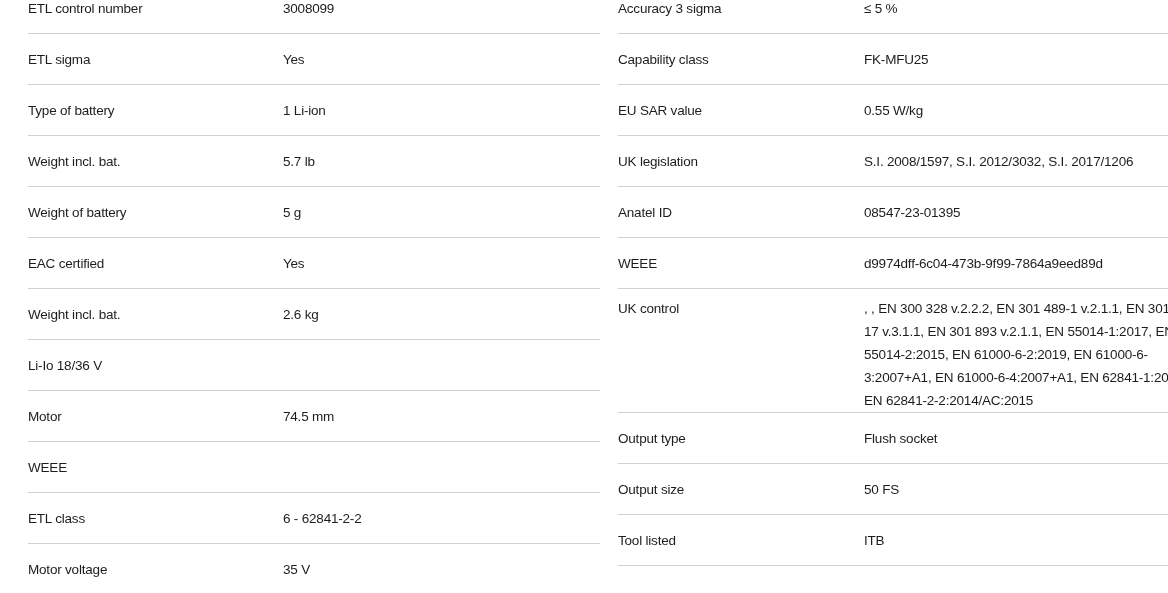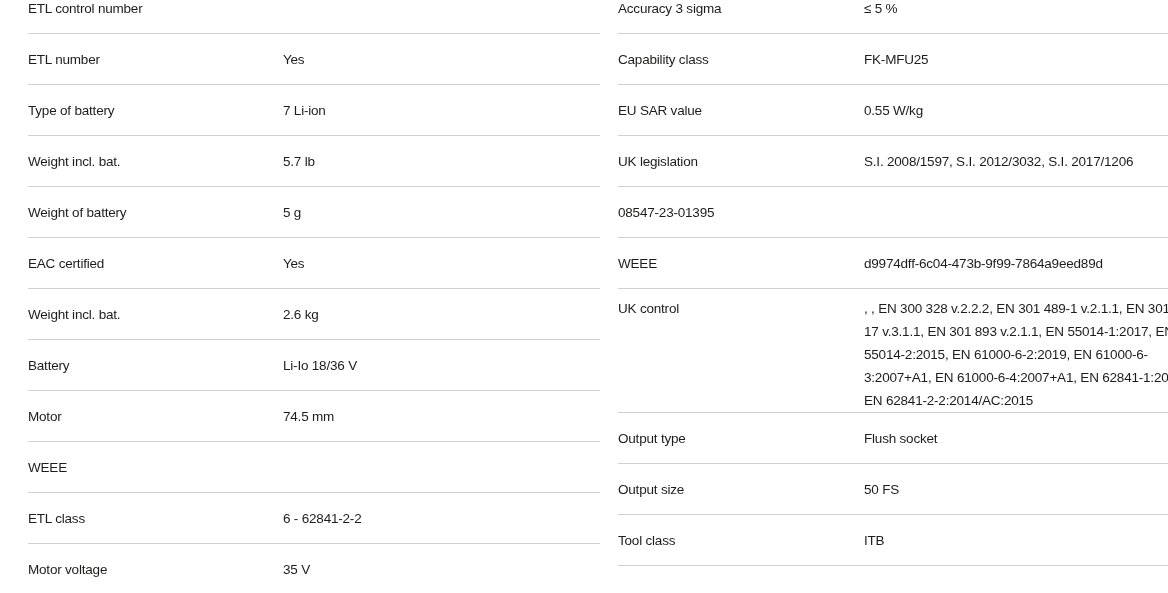--- a/index.html
+++ b/index.html
@@ -59,47 +59,47 @@
   }
 </style>
 </head>
 <body>
 
 <div class="viewport">
 
   <section class="spec-col spec-col-left">
     <div class="spec-row">
       <div class="spec-label">ETL control number</div>
+      <div class="spec-value">3008099</div>
     </div>
     <div class="spec-row">
-      <div class="spec-label">ETL number</div>
+      <div class="spec-label">ETL sigma</div>
       <div class="spec-value">Yes</div>
     </div>
     <div class="spec-row">
       <div class="spec-label">Type of battery</div>
-      <div class="spec-value">7 Li-ion</div>
+      <div class="spec-value">1 Li-ion</div>
     </div>
     <div class="spec-row">
       <div class="spec-label">Weight incl. bat.</div>
       <div class="spec-value">5.7 lb</div>
     </div>
     <div class="spec-row">
       <div class="spec-label">Weight of battery</div>
       <div class="spec-value">5 g</div>
     </div>
     <div class="spec-row">
       <div class="spec-label">EAC certified</div>
       <div class="spec-value">Yes</div>
     </div>
     <div class="spec-row">
       <div class="spec-label">Weight incl. bat.</div>
       <div class="spec-value">2.6 kg</div>
     </div>
     <div class="spec-row">
-      <div class="spec-label">Battery</div>
       <div class="spec-value">Li-Io 18/36 V</div>
     </div>
     <div class="spec-row">
       <div class="spec-label">Motor</div>
       <div class="spec-value">74.5 mm</div>
     </div>
     <div class="spec-row">
       <div class="spec-label">WEEE</div>
     </div>
     <div class="spec-row">
@@ -123,20 +123,21 @@
     </div>
     <div class="spec-row">
       <div class="spec-label">EU SAR value</div>
       <div class="spec-value">0.55 W/kg</div>
     </div>
     <div class="spec-row">
       <div class="spec-label">UK legislation</div>
       <div class="spec-value">S.I. 2008/1597, S.I. 2012/3032, S.I. 2017/1206</div>
     </div>
     <div class="spec-row">
+      <div class="spec-label">Anatel ID</div>
       <div class="spec-value">08547-23-01395</div>
     </div>
     <div class="spec-row">
       <div class="spec-label">WEEE</div>
       <div class="spec-value">d9974dff-6c04-473b-9f99-7864a9eed89d</div>
     </div>
     <div class="spec-row spec-row-tall">
       <div class="spec-label">UK control</div>
       <div class="spec-value">
         <div class="value-line">, , EN 300 328 v.2.2.2, EN 301 489-1 v.2.1.1, EN 301 489-</div>
@@ -148,18 +149,18 @@
     </div>
     <div class="spec-row">
       <div class="spec-label">Output type</div>
       <div class="spec-value">Flush socket</div>
     </div>
     <div class="spec-row">
       <div class="spec-label">Output size</div>
       <div class="spec-value">50 FS</div>
     </div>
     <div class="spec-row">
-      <div class="spec-label">Tool class</div>
+      <div class="spec-label">Tool listed</div>
       <div class="spec-value">ITB</div>
     </div>
   </section>
 
 </div>
 
 </body></html>

